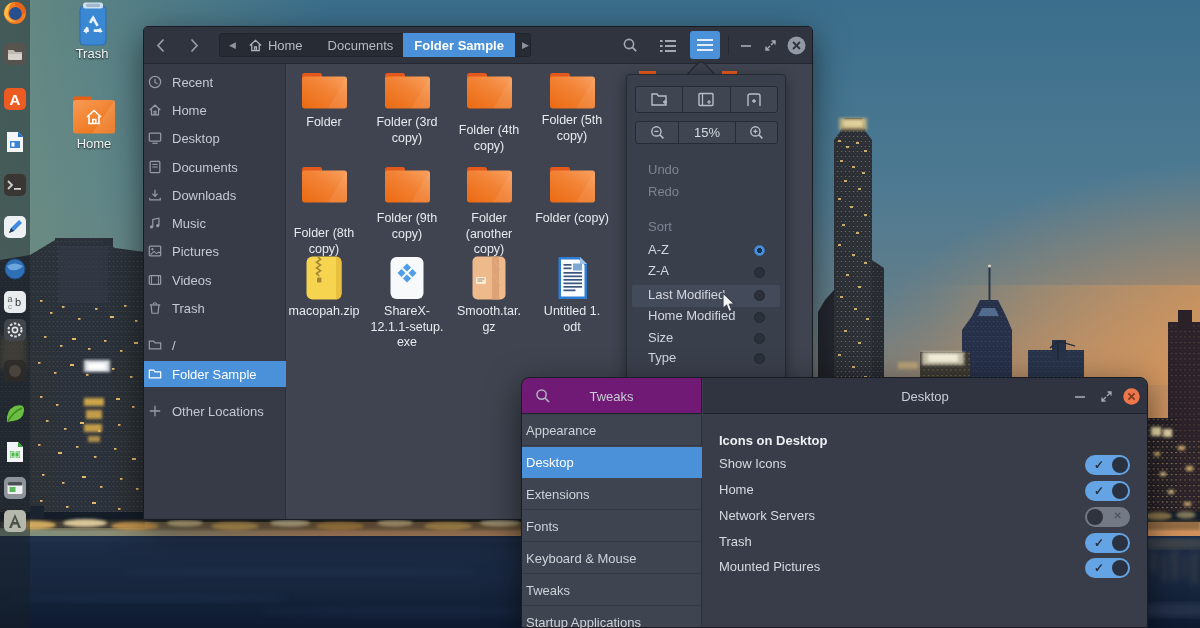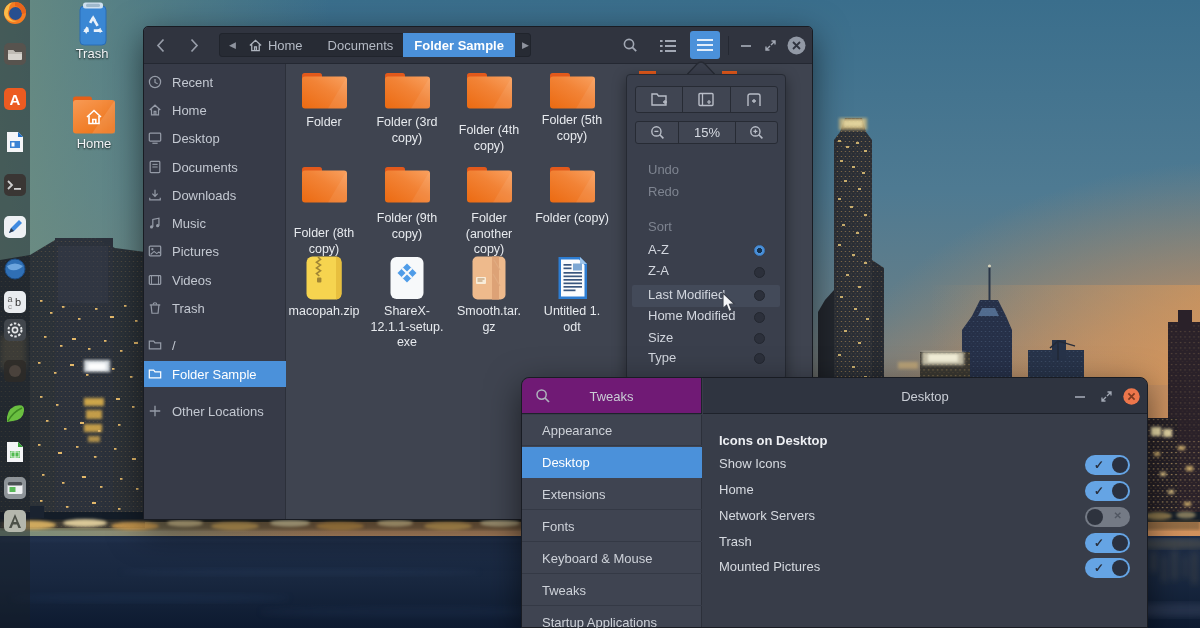--- a/index.html
+++ b/index.html
@@ -40,21 +40,21 @@
 .popbtn:first-child { border-left:none; }
 .poptxt { position:absolute; left:21px; font-size:13px; color:#d2d6de; }
 .popdim { color:#7e8490; }
 .radio { position:absolute; left:127px; width:11px; height:11px; border-radius:50%; background:#2c303b; border:1px solid #232730; }
 
 
 #tweaks { position:absolute; left:521px; top:377px; width:627px; height:251px; background:#383d49; border:1px solid #191c23; border-radius:8px 8px 0 0; box-shadow:0 10px 34px rgba(0,0,0,.55); }
 #tw-head-l { position:absolute; left:0; top:0; width:180px; height:36px; background:#701a75; border-radius:8px 0 0 0; border-right:1px solid #1e222b; border-bottom:1px solid #1e222b; color:#c9cdd5; }
 #tw-head-r { position:absolute; left:181px; top:0; right:0; height:36px; background:#2f3440; border-radius:0 8px 0 0; border-bottom:1px solid #1e222b; color:#c9cdd5; }
 #tw-side { position:absolute; left:0; top:37px; width:180px; bottom:0; background:#3f4451; border-right:1px solid #2c303a; }
-.twrow { position:absolute; left:0; width:180px; height:31px; display:flex; align-items:center; padding-left:20px; color:#ced2d9; font-size:13px; border-bottom:1px solid #343945; }
+.twrow { position:absolute; left:0; width:180px; height:31px; display:flex; align-items:center; padding-left:4px; color:#ced2d9; font-size:13px; border-bottom:1px solid #343945; }
 .twrow.sel { background:#4b91da; color:#fff; border-bottom:1px solid #4b91da; }
 #tw-content { position:absolute; left:181px; top:37px; right:0; bottom:0; background:#383d49; }
 .twlabel { position:absolute; left:16px; font-size:13px; color:#d6dae0; }
 .toggle { position:absolute; left:382px; width:45px; height:20px; border-radius:10px; background:#65a4e4; }
 .toggle .knob { position:absolute; right:2px; top:2px; width:16px; height:16px; border-radius:50%; background:#2a3140; }
 .toggle .mark { position:absolute; left:9px; top:3px; color:#2a3140; font-size:12px; font-weight:bold; }
 .toggle.off { background:#747a85; }
 .toggle.off .knob { left:2px; right:auto; background:#2e333e; }
 .toggle.off .mark { left:auto; right:8px; color:#515762; font-size:10px; }
 </style>

